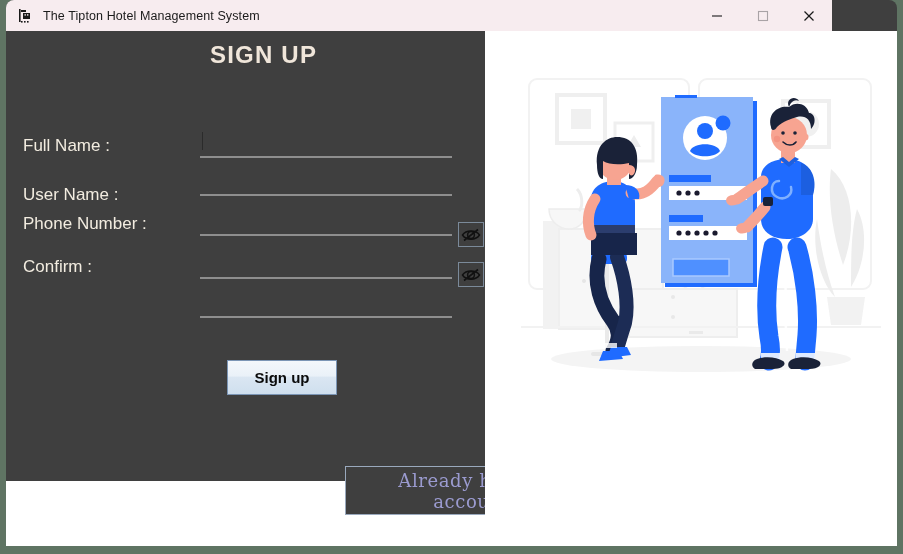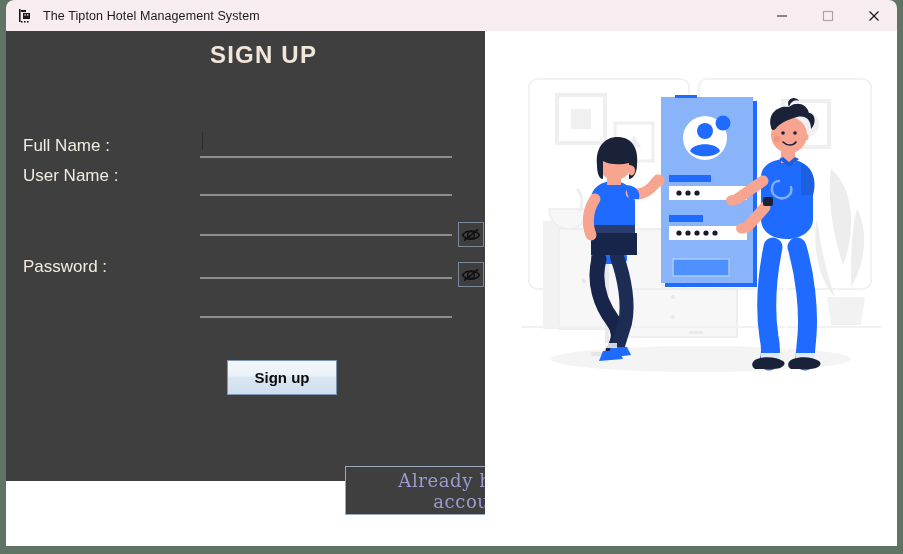--- a/index.html
+++ b/index.html
@@ -26,21 +26,21 @@
     border-radius: 8px 8px 0 0;
     overflow: hidden;
     background: #3f3f3f;
     box-shadow: 0 0 0 0 rgba(0,0,0,0);
   }
 
   
   #titlebar {
     position: absolute;
     left: 0; top: 0;
-    width: 891px;
+    width: 826px;
     height: 31px;
     background: #f7ecef;
     display: flex;
     align-items: center;
   }
   #app-icon {
     width: 16px; height: 16px;
     margin-left: 11px;
     flex: none;
     position: relative;
@@ -247,26 +247,27 @@
     <div id="body-area">
 
       <div id="left-panel">
 
         <div id="heading">SIGN UP</div>
 
         <div class="field-label" style="top:105px">Full Name :</div>
         <input class="field-input" style="top: 103px;" type="text" value="">
         <div class="caret" style="top:101px"></div>
 
-        <div class="field-label" style="top:135px">User Name :</div>
+        <div class="field-label" style="top:154px">User Name :</div>
         <input class="field-input" style="top: 141px;" type="text" value="">
 
+        <div class="field-label" style="top:183px">Phone Number :</div>
         <input class="field-input" style="top: 181px;" type="text" value="">
 
-        <div class="field-label" style="top:226px">Password :</div>
+        <div class="field-label" style="top:226px">Confirm :</div>
         <input class="field-input" style="top: 224px;" type="password" value="">
         <button class="eye-btn" style="top:191px">
           <svg width="20" height="18" viewBox="0 0 20 18">
             <path d="M1.5 9 C5 3.5, 15 3.5, 18.5 9 C15 14.5, 5 14.5, 1.5 9 Z" fill="none" stroke="#111" stroke-width="1.5"></path>
             <circle cx="10" cy="9" r="3.4" fill="none" stroke="#111" stroke-width="1.5"></circle>
             <line x1="3" y1="14.5" x2="17" y2="3.5" stroke="#111" stroke-width="1.6"></line>
           </svg>
         </button>
 
         <input class="field-input" style="top: 263px;" type="password" value="">

